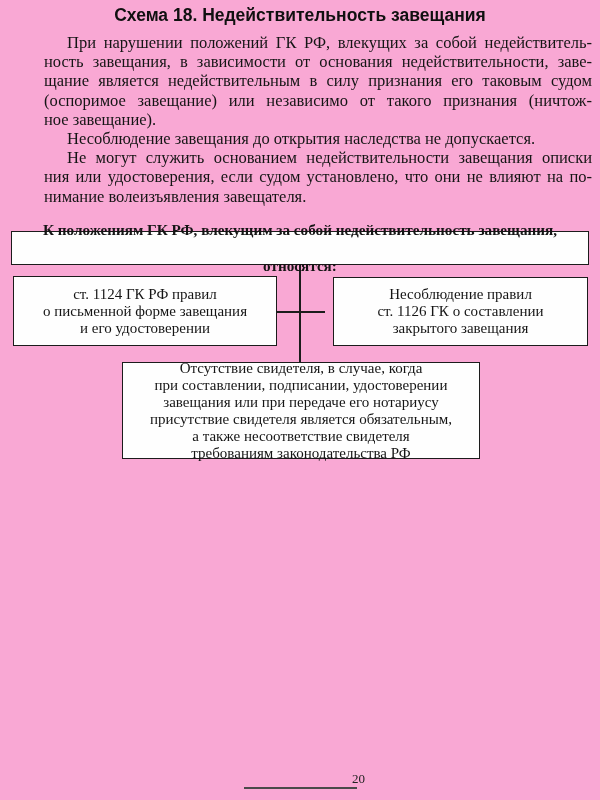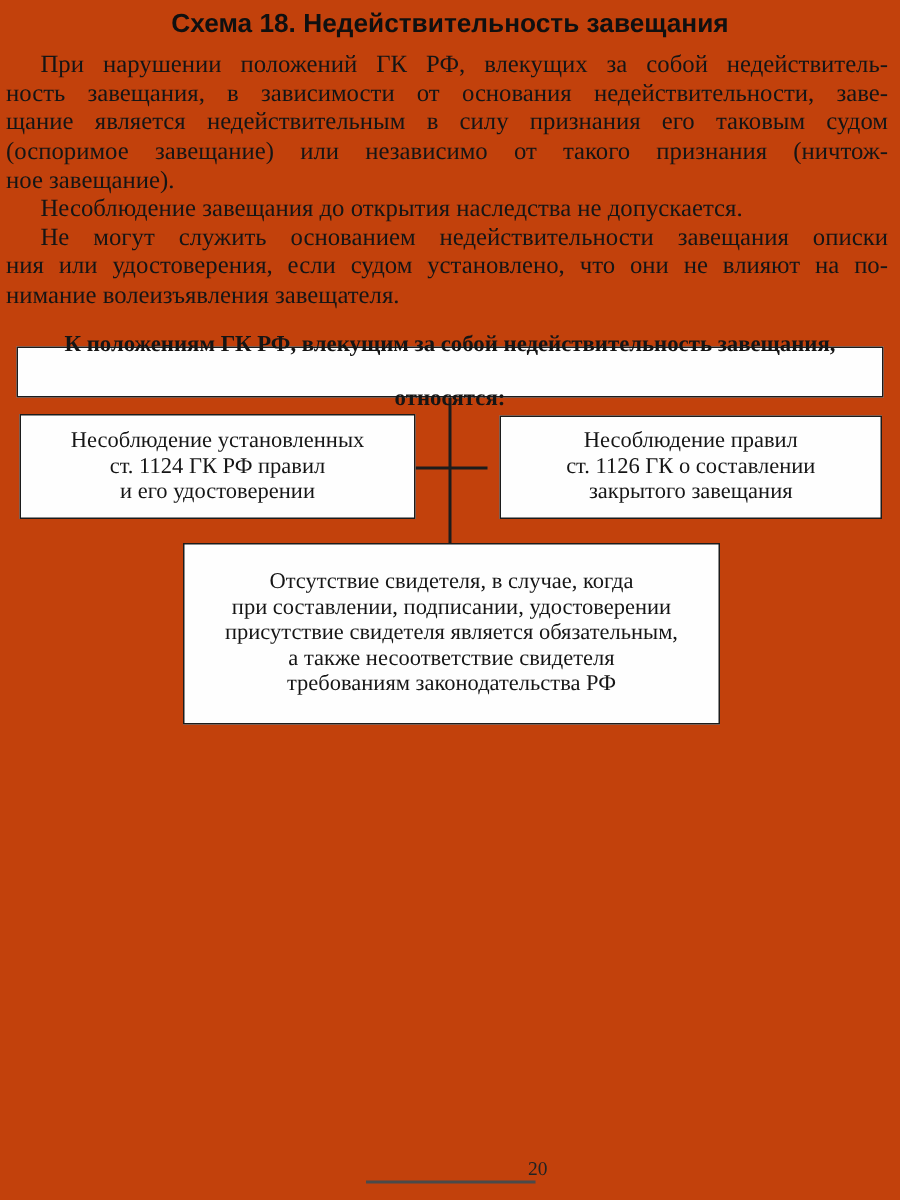--- a/index.html
+++ b/index.html
@@ -5,21 +5,21 @@
   html, body { margin: 0; padding: 0; }
   body {
     width: 600px; height: 800px;
     background: #ffffff;
     font-family: "Liberation Serif", serif;
     color: #161616;
   }
   .page {
     position: relative;
     width: 600px; height: 800px;
-    background: #c2410c;
+    background: #f9a8d4;
     overflow: hidden;
   }
   
   .title {
     position: absolute;
     top: 3px; left: 0; width: 100%;
     text-align: center;
     font-family: "Liberation Sans", sans-serif;
     font-weight: 700;
     font-size: 17.5px;
@@ -32,20 +32,21 @@
     position: absolute;
     top: 33px; left: 4px; width: 588px;
     font-size: 16.5px;
     line-height: 19.2px;
     color: #151515;
   }
   .tline {
     text-align: justify;
     text-align-last: justify;
     white-space: nowrap;
+    margin-left: 40px;
   }
   .tline.end { text-align-last: left; white-space: normal; }
   .tline.indent { text-indent: 23px; }
   
   .dbox {
     position: absolute;
     border: 1.5px solid #1c1c1c;
     background: #fefefe;
     box-sizing: border-box;
     display: flex;
@@ -57,21 +58,21 @@
     color: #151515;
   }
   .dbox.bold {
     font-weight: 700;
     font-size: 15.2px;
     line-height: 15.8px;
   }
   .top-box    { left: 11px;  top: 231px; width: 578px; height: 34px; gap: 20px; }
   .left-box   { left: 13px;  top: 276px; width: 264px; height: 70px; }
   .right-box  { left: 333px; top: 277px; width: 255px; height: 69px; }
-  .bottom-box { left: 122px; top: 362px; width: 358px; height: 121px; }
+  .bottom-box { left: 122px; top: 362px; width: 358px; height: 97px; }
   .conn { position: absolute; background: #1c1c1c; }
   .conn-v { left: 299px; top: 265px; width: 2px; height: 97px; }
   .conn-h { left: 277px; top: 311px; width: 48px; height: 2px; }
   
   .footer-num {
     position: absolute;
     left: 252px; top: 770px; width: 113px;
     text-align: right;
     font-size: 13px;
     line-height: 17px;
@@ -108,34 +109,35 @@
 
     <div class="conn conn-v"></div>
     <div class="conn conn-h"></div>
 
     <div class="dbox bold top-box">
       <div>К положениям ГК РФ, влекущим за собой недействительность завещания,</div>
       <div>относятся:</div>
     </div>
 
     <div class="dbox left-box">
-      <div>Несоблюдение установленных</div>
       <div>ст. 1124 ГК РФ правил</div>
+      <div>о письменной форме завещания</div>
       <div>и его удостоверении</div>
     </div>
 
     <div class="dbox right-box">
       <div>Несоблюдение правил</div>
       <div>ст. 1126 ГК о составлении</div>
       <div>закрытого завещания</div>
     </div>
 
     <div class="dbox bottom-box">
       <div>Отсутствие свидетеля, в случае, когда</div>
       <div>при составлении, подписании, удостоверении</div>
+      <div>завещания или при передаче его нотариусу</div>
       <div>присутствие свидетеля является обязательным,</div>
       <div>а также несоответствие свидетеля</div>
       <div>требованиям законодательства РФ</div>
     </div>
 
   </div>
 
   <div class="footer-num">20</div>
   <div class="footer-rule"></div>
 

